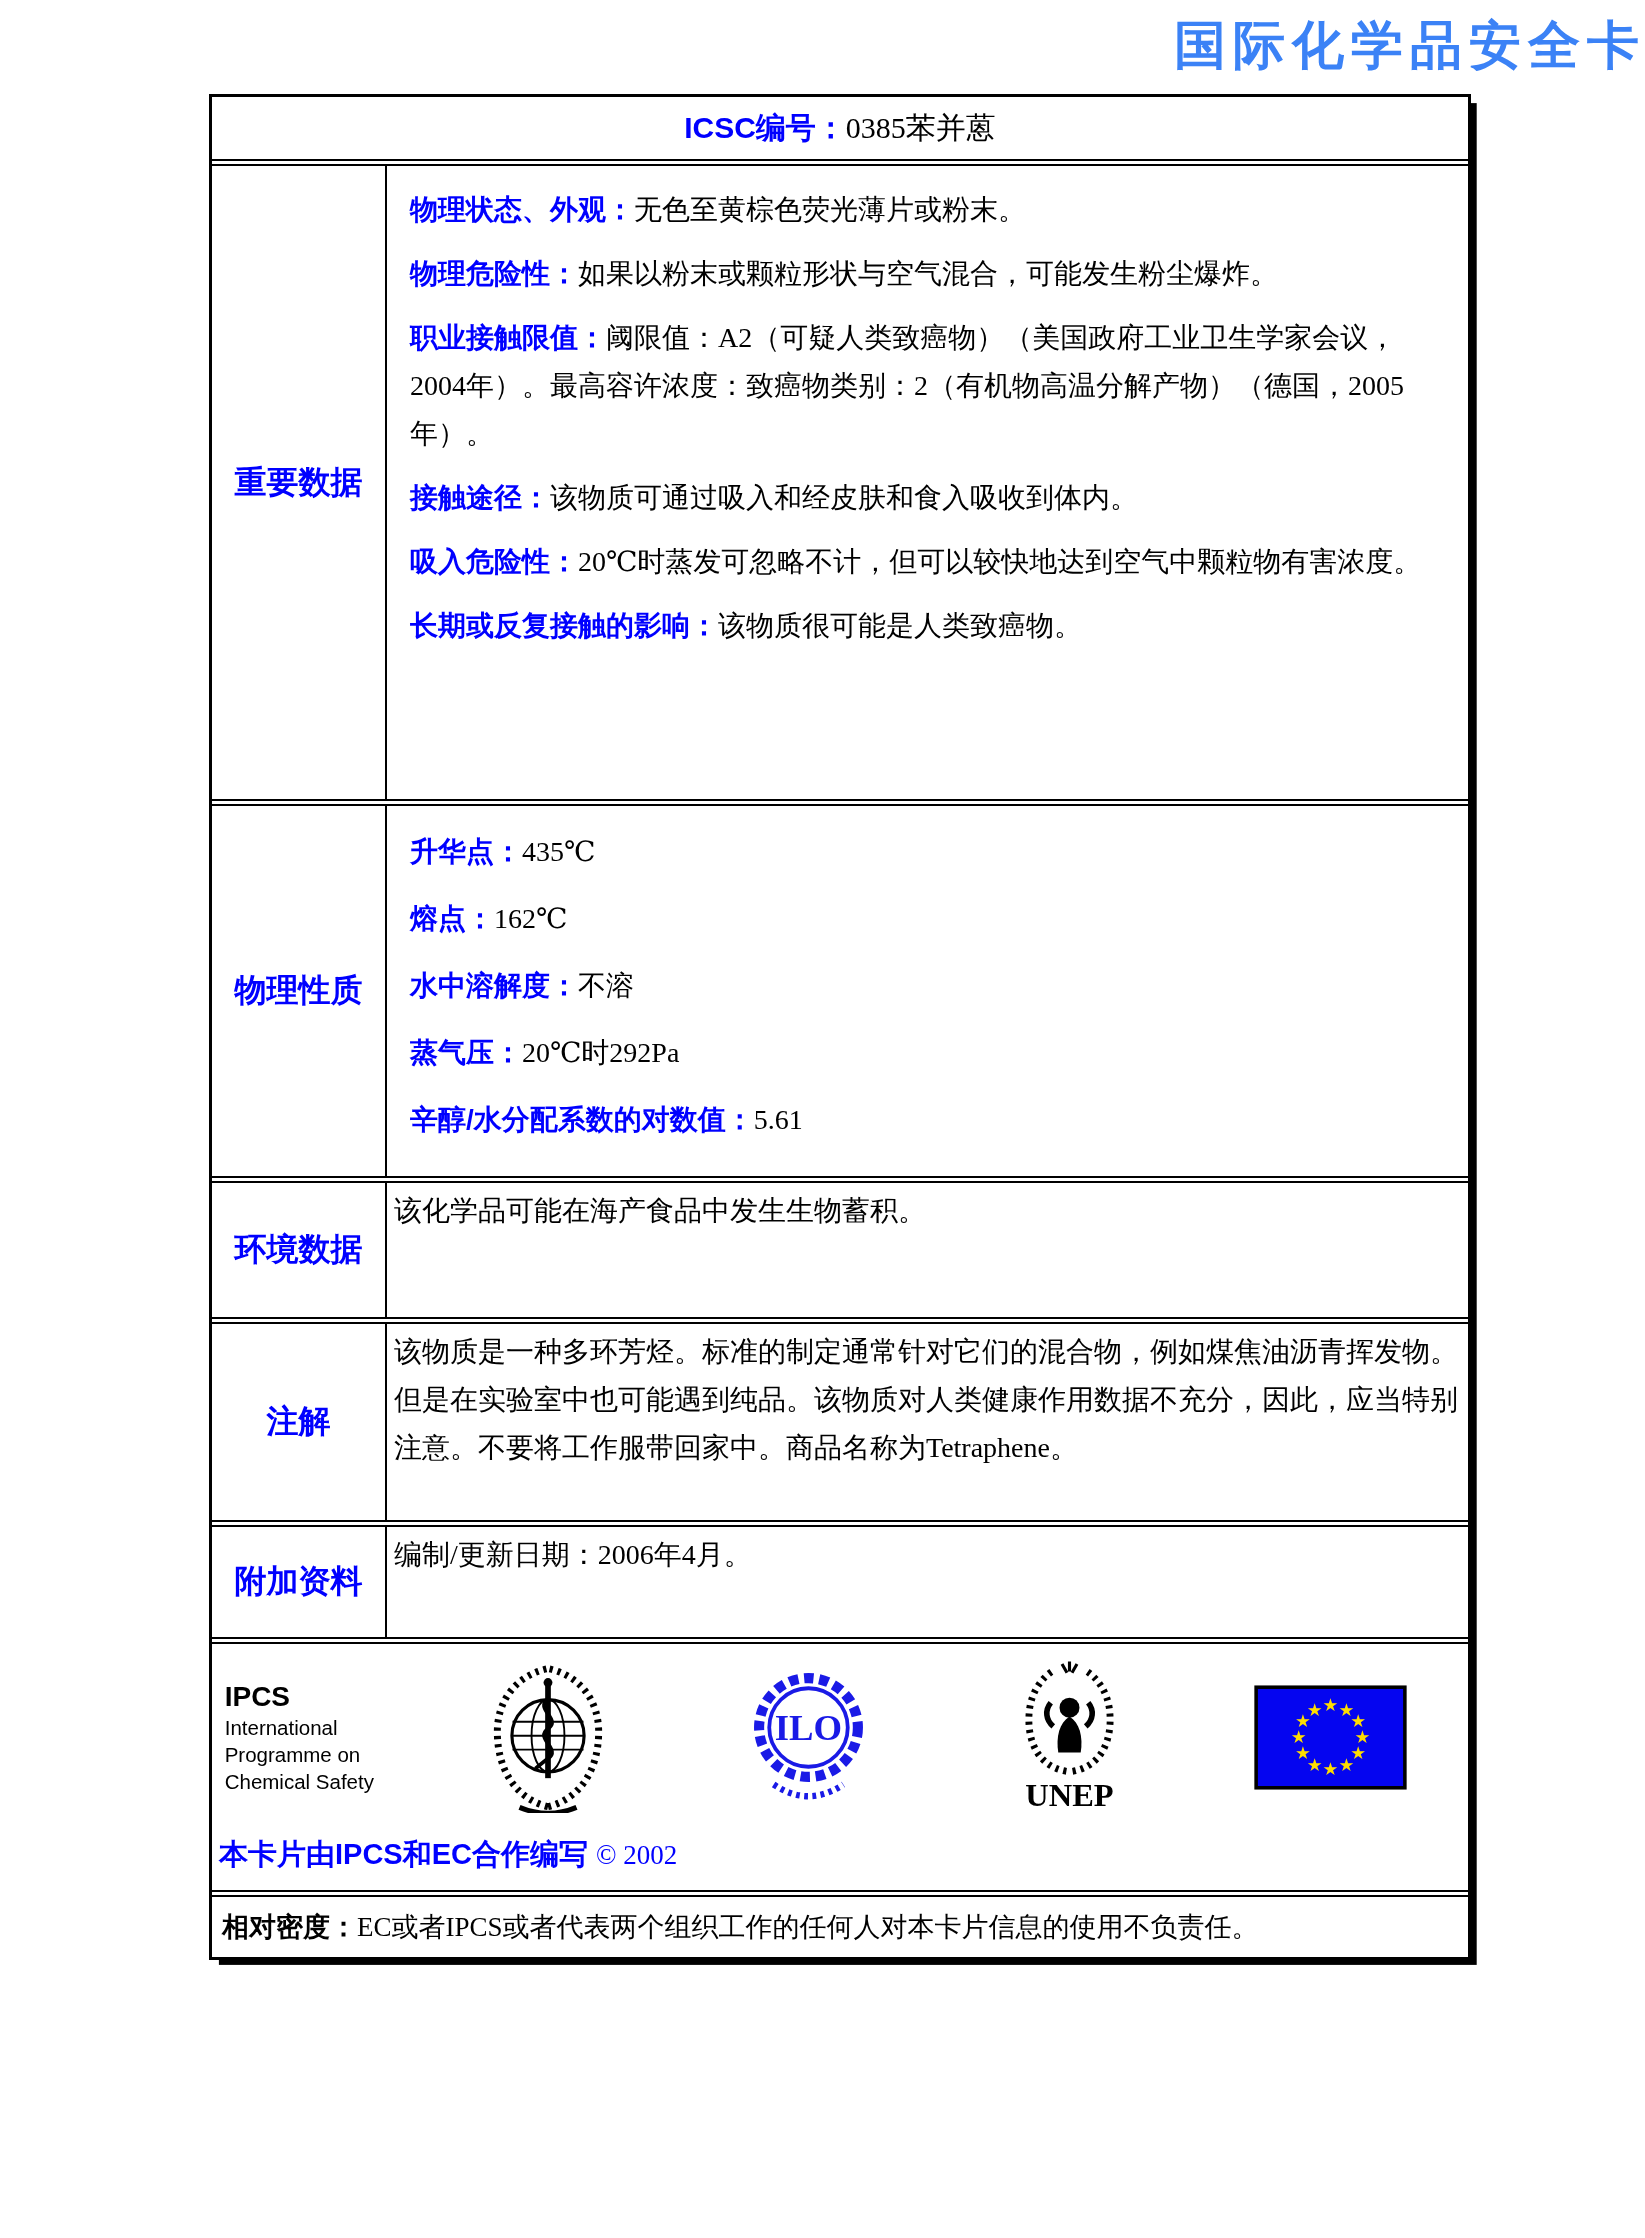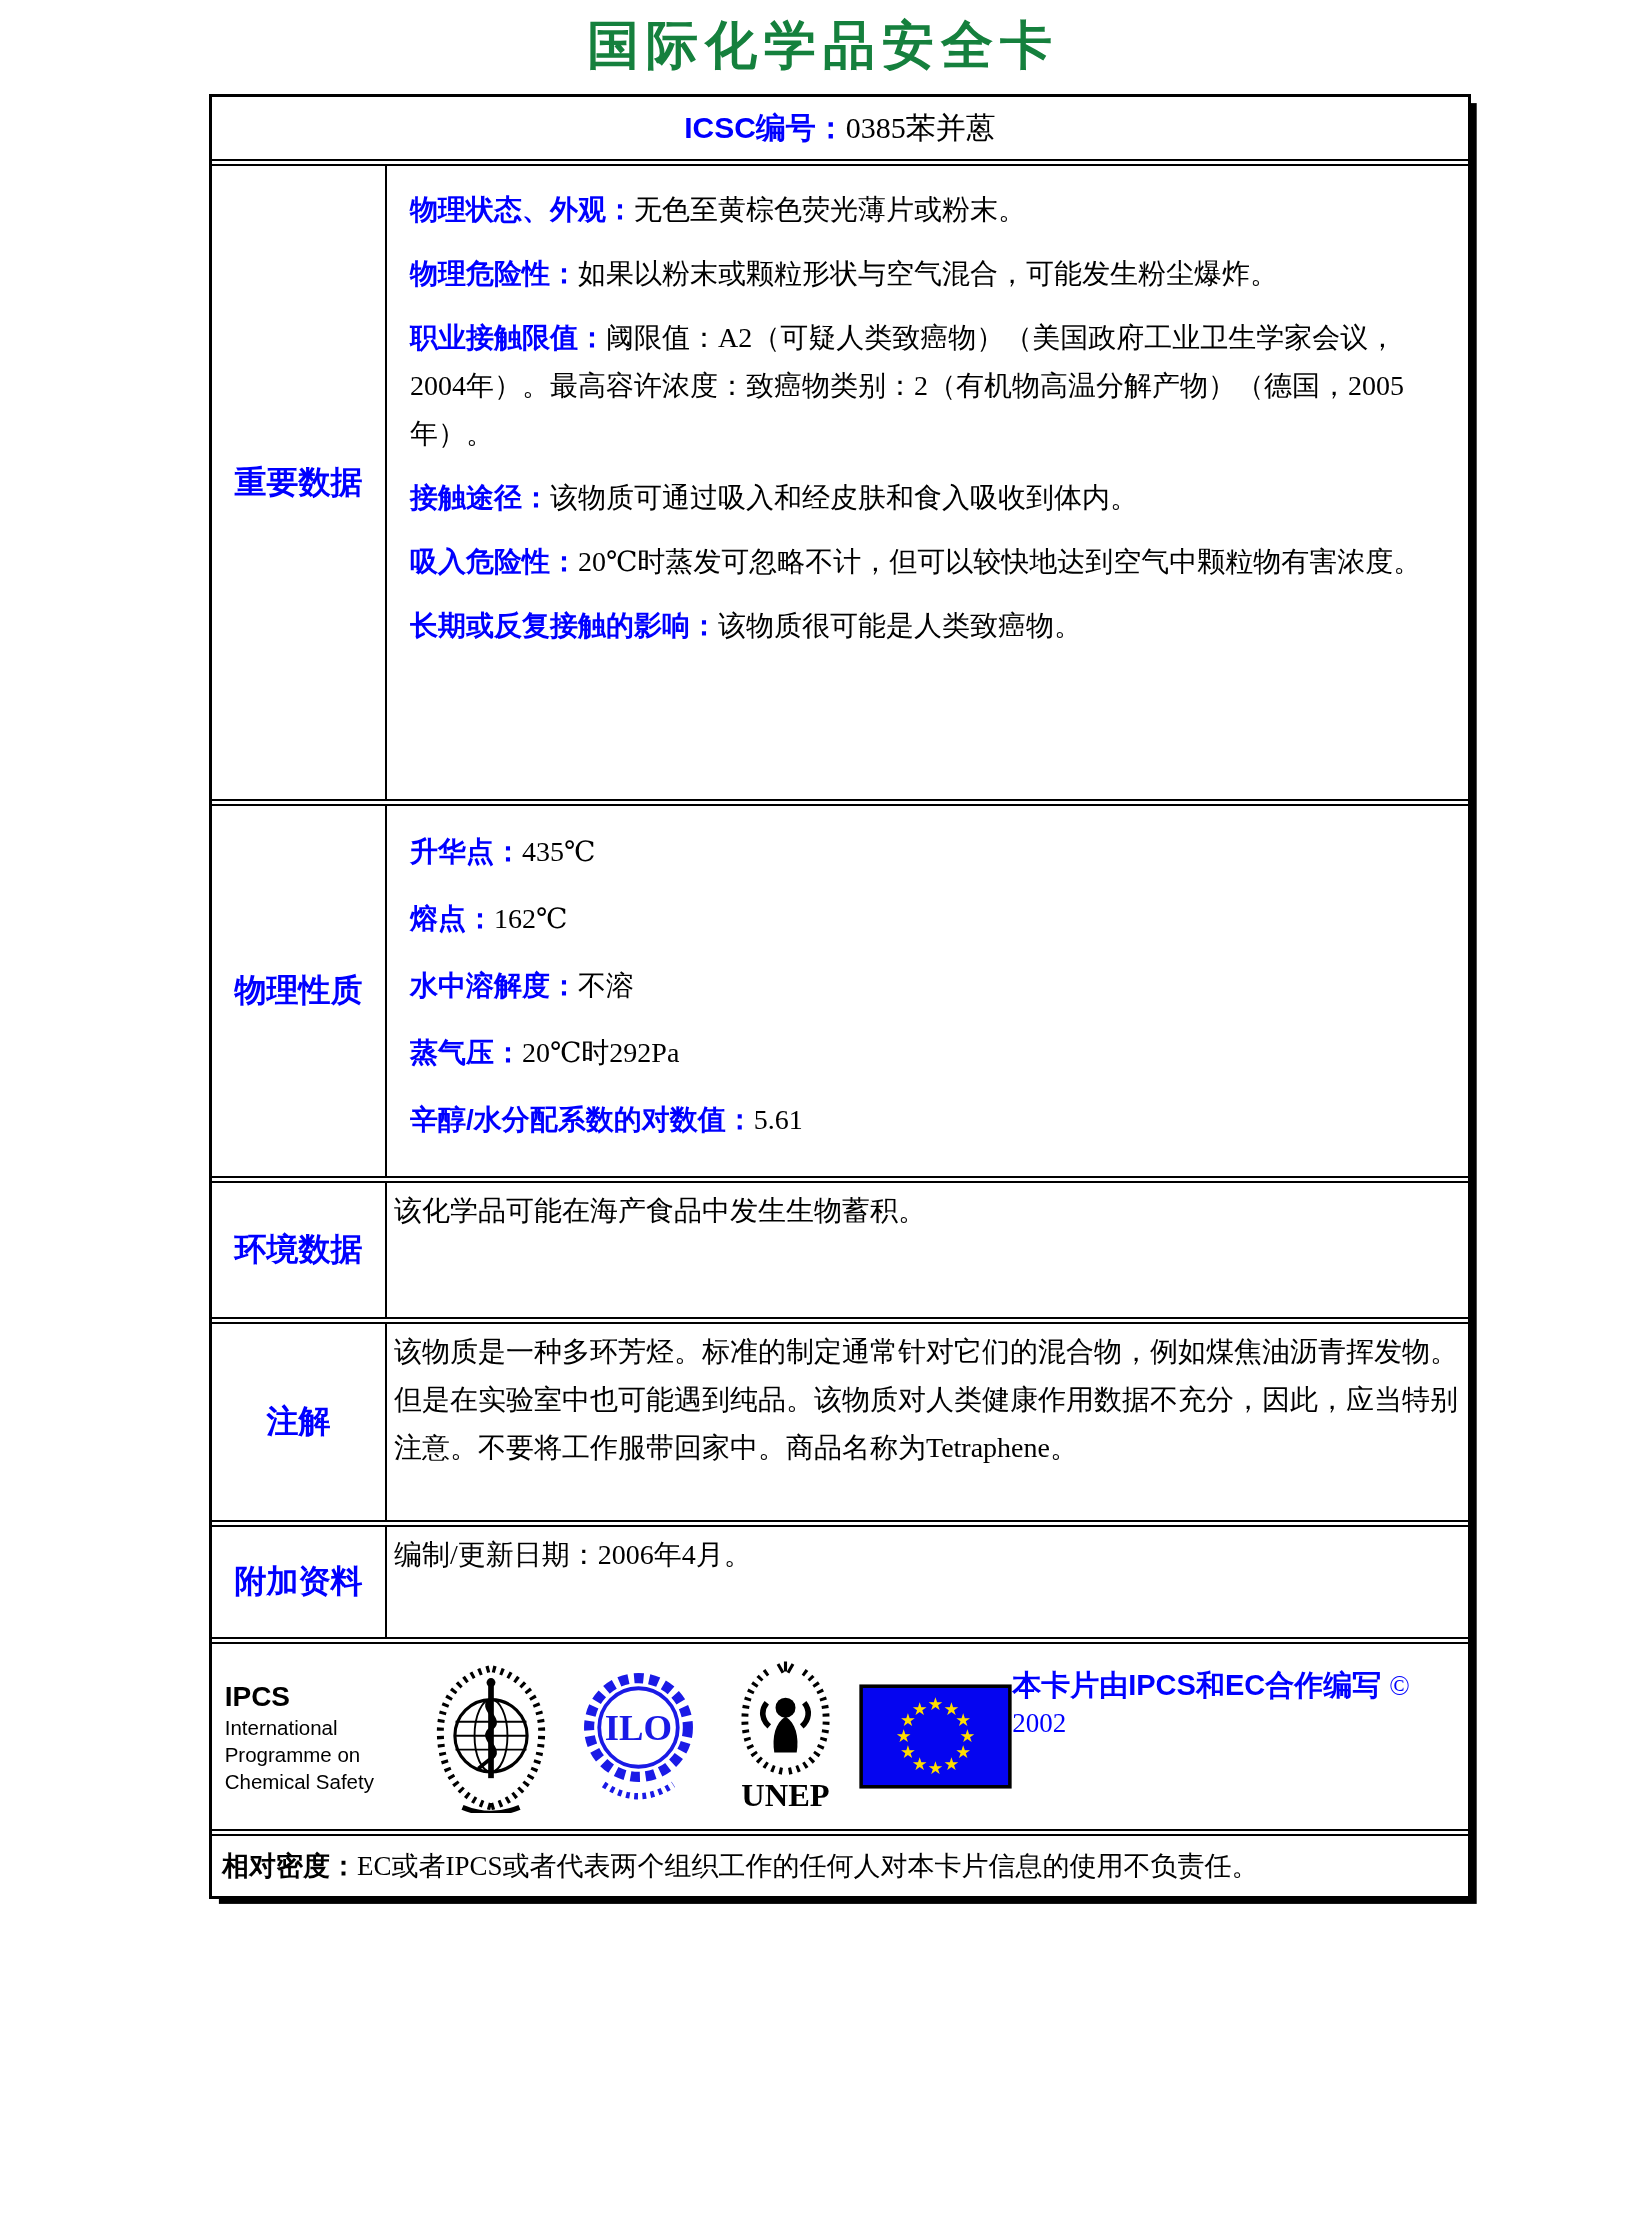--- a/index.html
+++ b/index.html
@@ -3,22 +3,22 @@
 <meta charset="utf-8">
 <style>
   html,body{margin:0;padding:0;background:#ffffff;}
   body{
     width:1646px;height:2239px;position:relative;
     font-family:"Liberation Serif","DejaVu Serif",serif;
     color:#000;
   }
   .page-title{
     position:absolute;top:11.3px;left:0;width:100%;
-    text-align:center;font-size:52px;font-weight:bold;
-    color:#15803d;letter-spacing:7px;
+    text-align:right;font-size:52px;font-weight:bold;
+    color:#3b82f6;letter-spacing:7px;
     font-family:Liberation Sans, sans-serif;
   }
   .card{
     position:absolute;left:209px;top:94px;width:1262px;
     background:#fff;border:3.5px solid #000;
     box-shadow:7.8px 7px 0 -2.1px #000;
     box-sizing:border-box;
   }
   .row{display:flex;border-top:7.8px double #000;box-sizing:border-box;}
   .row.first{border-top:none;}
@@ -40,21 +40,21 @@
   }
   .hdr-left .lbl{font-size:30px;}
   .h-imp{min-height:640px;}
   .h-phys{min-height:377px;}
   .h-phys .content{line-height:51px;}
   .h-env{min-height:141px;}
   .h-note{min-height:203px;}
   .h-add{min-height:117px;}
   .h-logos{min-height:192px;}
   .h-legal{min-height:67px;}
-  .logos-wrap{flex:1;display:flex;justify-content:center;padding:2px 7px;}
+  .logos-wrap{flex:1;display:flex;flex-direction:column;justify-content:center;padding:15px 7px;}
   .logos-line{display:grid;grid-template-columns:198px 1fr 1fr 1fr 1fr;align-items:center;}
   .ipcs-block{
     font-family:"Liberation Sans","DejaVu Sans",sans-serif;
     padding-left:5.7px;line-height:27px;font-size:20.5px;
   }
   .ipcs-acronym{font-size:28px;font-weight:bold;line-height:35px;}
   .logo-cell{display:flex;justify-content:center;align-items:center;}
   .caption-line{
     text-align:left;margin-top:20px;font-size:29px;font-weight:bold;color:#0000ff;
     font-family:"Liberation Sans","DejaVu Sans",sans-serif;

